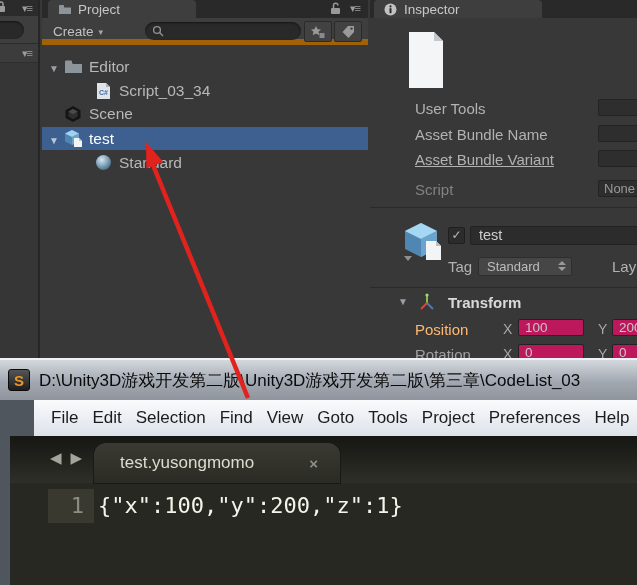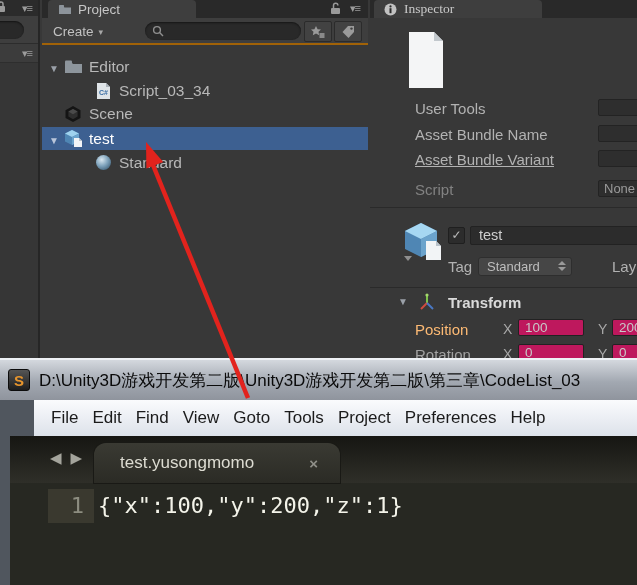--- a/index.html
+++ b/index.html
@@ -18,41 +18,41 @@
   .ls-header { height:19px; background:#3c3c3c; border-bottom:1px solid #2e2e2e; position:relative; }
   .pane-menu { color:#9c9c9c; font-size:11px; letter-spacing:-1px; line-height:1; position:absolute; }
 
   
   .project { position:absolute; left:42px; top:0; width:326px; height:358px; background:#383838; }
   .p-tabbar { height:18px; background:#292929; position:relative; }
   .ptab { position:absolute; left:6px; top:0; height:18px; background:#3e3e3e; border-radius:4px 4px 0 0;
           display:flex; align-items:center; gap:6px; padding:0 10px; color:#c6c6c6; font-size:13.5px; }
   .ptab.project-tab { width:148px; }
   .tabbar-icons { position:absolute; right:8px; top:1px; display:flex; gap:9px; align-items:center; height:14px; }
-  .p-toolbar { height:27px; background:#3e3e3e; border-bottom:2px solid #a16207; position:relative; }
+  .p-toolbar { height:27px; background:#3e3e3e; border-bottom:6px solid #a16207; position:relative; }
   .create-btn { position:absolute; left:7px; top:4px; height:19px; display:flex; align-items:center; gap:5px;
                 color:#c2c2c2; font-size:13.5px; padding:0 4px; }
   .caret { color:#a8a8a8; font-size:9px; }
   .search { position:absolute; left:103px; top:4px; width:156px; height:18px; border-radius:9px; background:#292929;
             box-shadow:inset 0 1px 2px #161616; display:flex; align-items:center; padding-left:7px; }
   .tool-btn { position:absolute; top:3px; width:28px; height:21px; background:#424242; border:1px solid #2b2b2b;
               border-radius:2px; display:flex; align-items:center; justify-content:center; }
   .tree { position:absolute; left:0; top:45px; right:0; bottom:0; }
   .trow { position:absolute; left:0; width:100%; height:23px; display:flex; align-items:center;
           color:#b8b8b8; font-size:15.5px; }
   .trow.selected { background:#3d6091; color:#ffffff; }
   .exp-slot { width:16px; text-align:center; flex:0 0 16px; }
   .exp { color:#9aa0a8; font-size:10px; }
   .icon-slot { width:22px; flex:0 0 22px; display:flex; align-items:center; justify-content:center; }
   .tlabel { margin-left:5px; white-space:nowrap; }
   .pad1 { padding-left:4px; } .pad2 { padding-left:50px; }
 
   
   .inspector { position:absolute; left:370px; top:0; width:267px; height:358px; background:#383838; }
-  .i-tabbar { height:18px; background:#292929; position:relative;font-family:Liberation Serif, serif; }
+  .i-tabbar { height:18px; background:#292929; position:relative; }
   .itab { position:absolute; left:4px; top:0; width:168px; height:18px; background:#3e3e3e; border-radius:4px 4px 0 0;
           display:flex; align-items:center; gap:7px; padding-left:10px; color:#c8c8c8; font-size:13.5px; }
   .asset-icon { position:absolute; left:38px; top:31px; }
   .f-label { position:absolute; left:45px; color:#b2b2b2; font-size:15px; white-space:nowrap; }
   .f-field { position:absolute; left:228px; width:200px; height:17px; background:#2e2e2e;
              border:1px solid #232323; border-radius:2px; color:#9a9a9a; font-size:13px; line-height:15px; padding-left:5px; }
   .dim { color:#828282; }
   .hdiv { position:absolute; left:0; right:0; border-top:1px solid #2a2a2a; }
   .go-cube { position:absolute; left:30px; top:220px; }
   .go-check { position:absolute; left:78px; top:227px; width:17px; height:17px; background:#2c2c2c;
@@ -314,20 +314,21 @@
 
   <div class="sublime">
     <div class="titlebar">
       <div class="app-icon">S</div>
       <div class="title">D:\Unity3D游戏开发第二版\Unity3D游戏开发第二版\第三章\CodeList_03</div>
     </div>
     <div class="win-body">
       <div class="menubar">
         <span class="menu-item">File</span>
         <span class="menu-item">Edit</span>
+        <span class="menu-item">Selection</span>
         <span class="menu-item">Find</span>
         <span class="menu-item">View</span>
         <span class="menu-item">Goto</span>
         <span class="menu-item">Tools</span>
         <span class="menu-item">Project</span>
         <span class="menu-item">Preferences</span>
         <span class="menu-item">Help</span>
       </div>
       <div class="editor-area">
         <div class="tabstrip">

